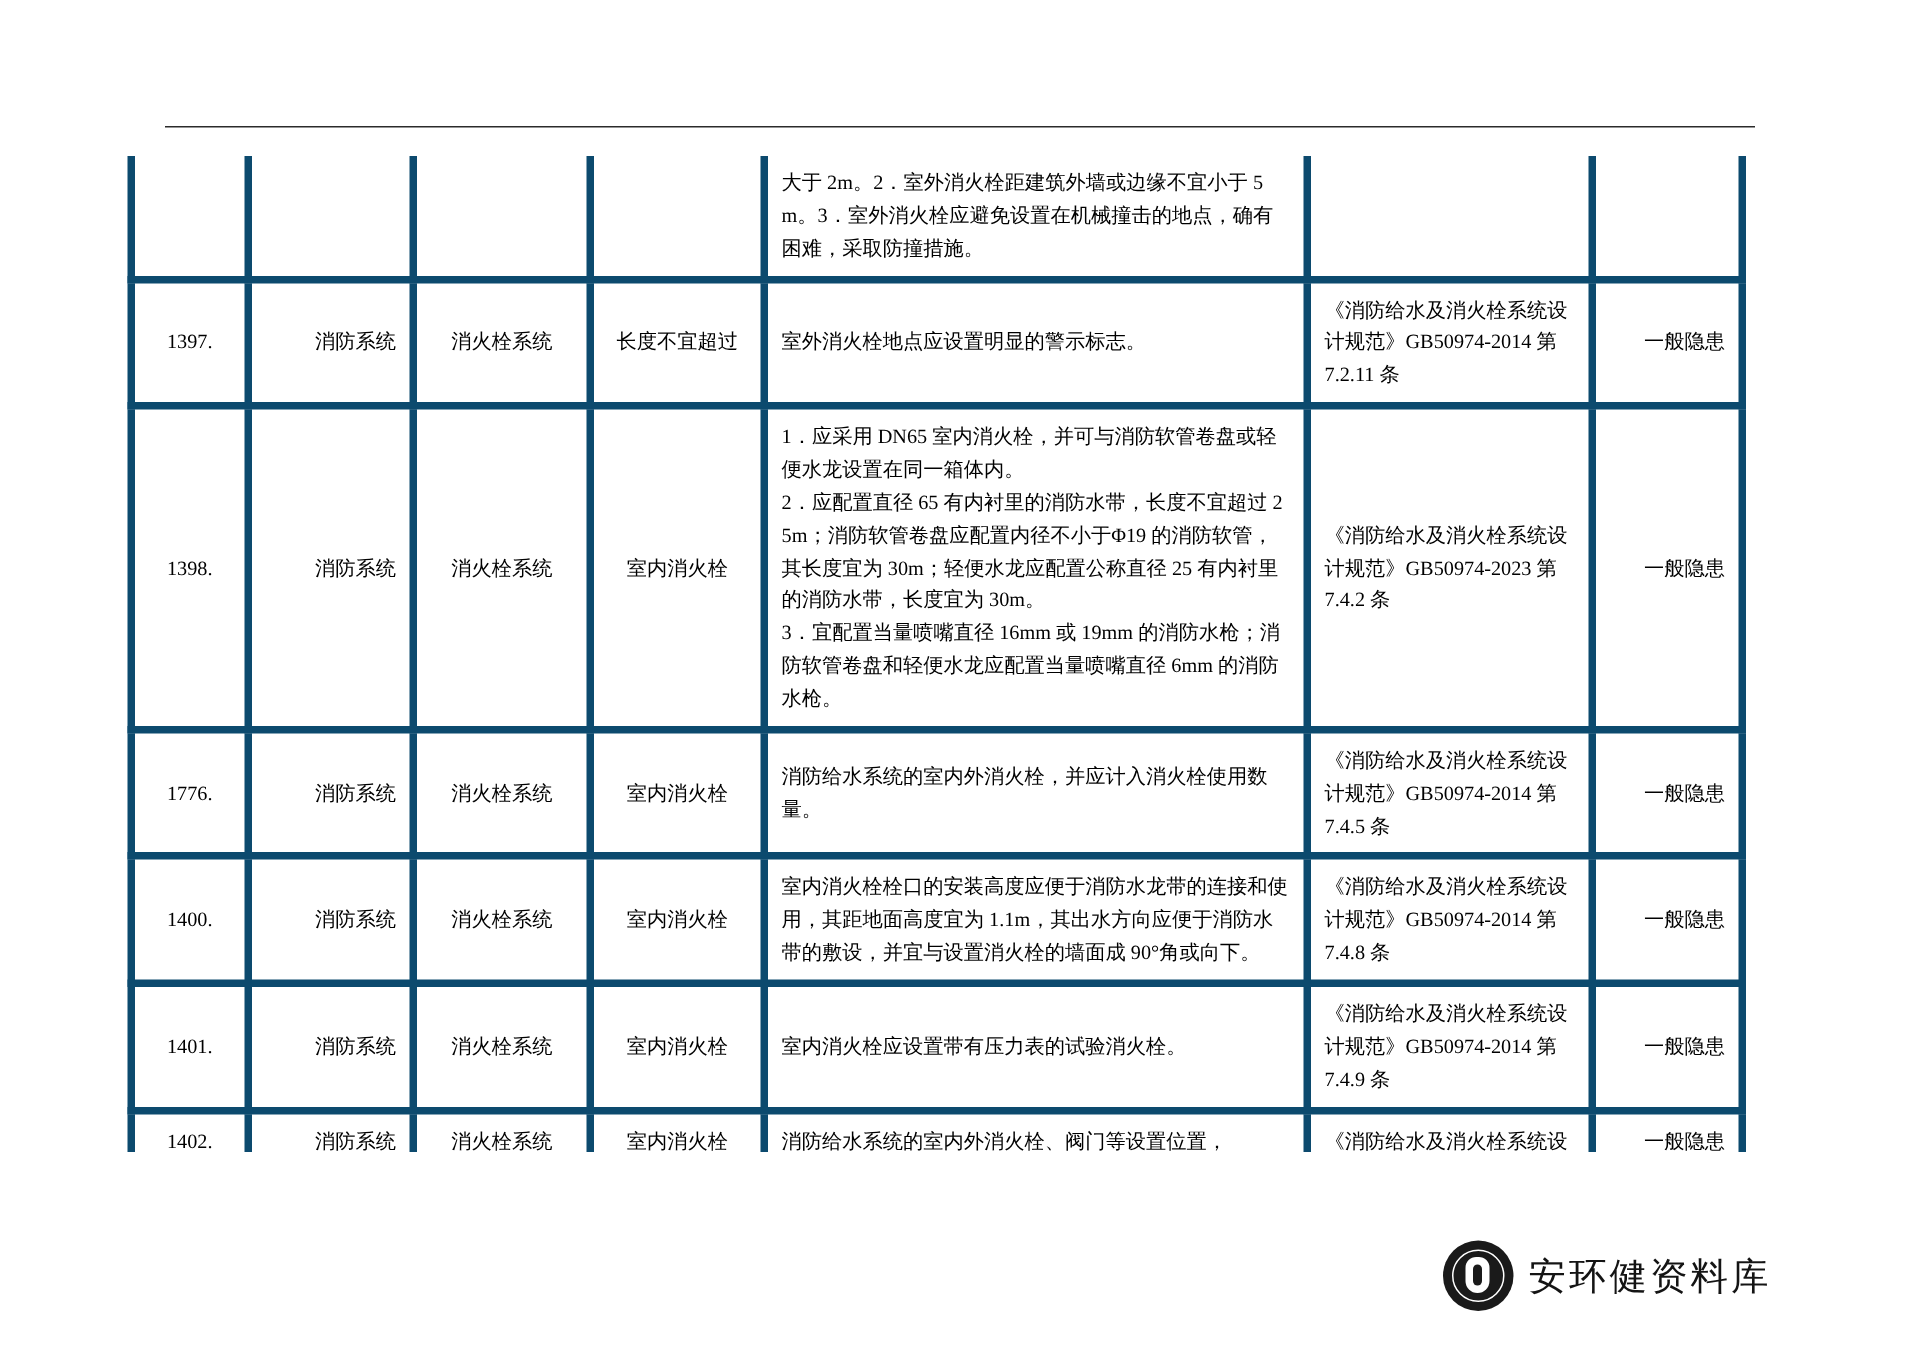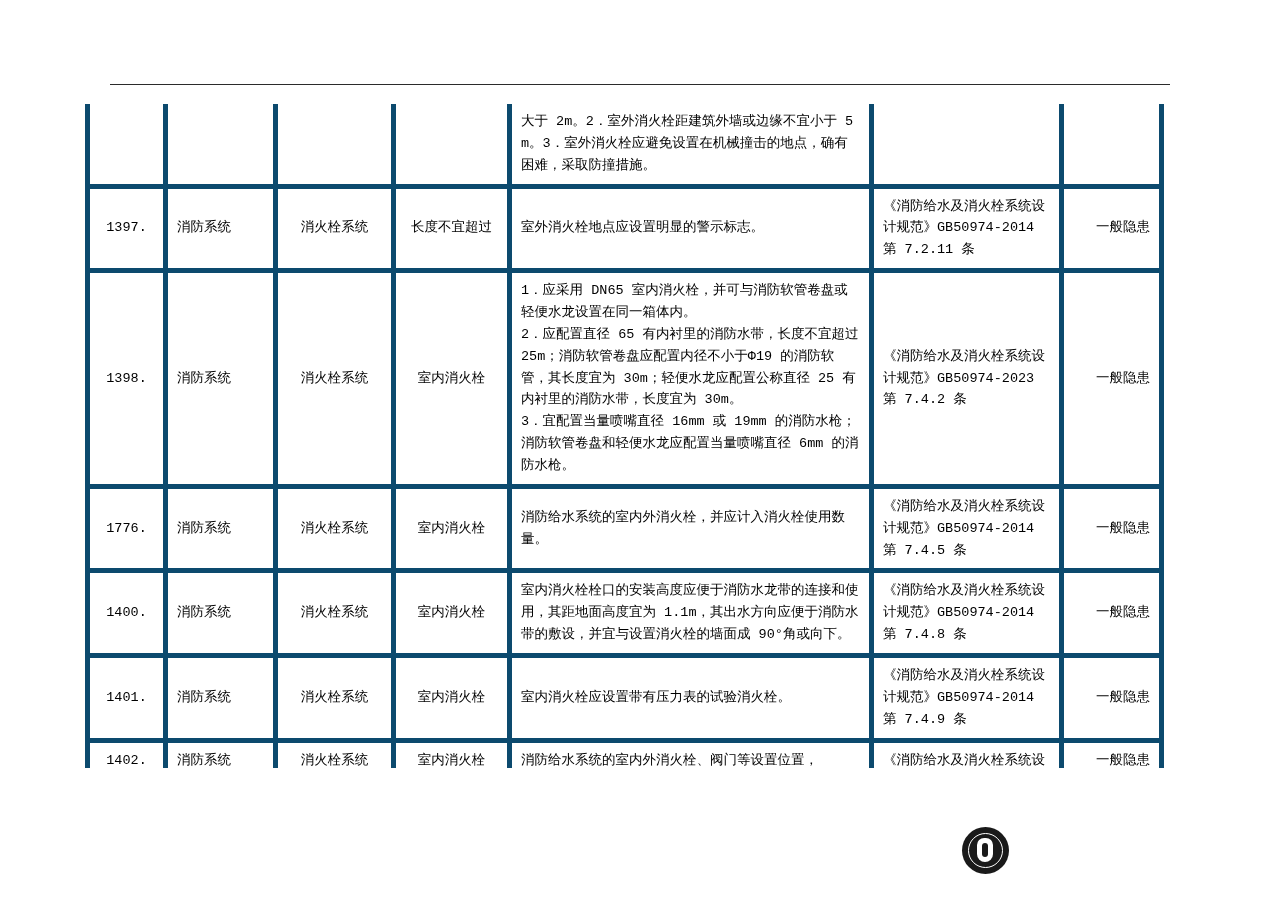--- a/index.html
+++ b/index.html
@@ -31,31 +31,30 @@
     border-top: 1px solid #2b2b2b;
   }
   .doc-table {
     position: absolute;
     left: 85px;
     top: 104px;
     width: 993px;
     border-collapse: collapse;
     table-layout: fixed;
     font-size: 13.5px;
-    font-family: Liberation Mono, monospace;
   }
   .doc-table td {
     border: 5px solid #0c4a6e;
     vertical-align: middle;
     padding: 7px 9px;
     line-height: 1.62;
     word-break: break-all;
   }
   .c-no      { width: 78px;  text-align: center; }
-  .c-sys     { width: 110px; text-align: left; }
+  .c-sys     { width: 110px; text-align: right; }
   .c-sub     { width: 118px; text-align: center; }
   .c-item    { width: 116px; text-align: center; }
   .c-desc    { width: 362px; text-align: left; vertical-align: middle; }
   .c-ref     { width: 190px; text-align: left; vertical-align: middle; }
   .c-level   { width: 100px; text-align: right; }
 
   .desc-top { vertical-align: top; }
   .ref-top  { vertical-align: top; }
 
   .clip-row td {
@@ -233,15 +232,16 @@
       </tr>
     </tbody>
   </table>
 
   <div class="logo-wrap">
     <div class="logo-mark">
       <div class="inner-ring"></div>
       <div class="inner-dot"></div>
       <div class="inner-slit"></div>
     </div>
+    <div class="logo-text">安环健资料库</div>
   </div>
 
 </div>
 
 </body></html>

